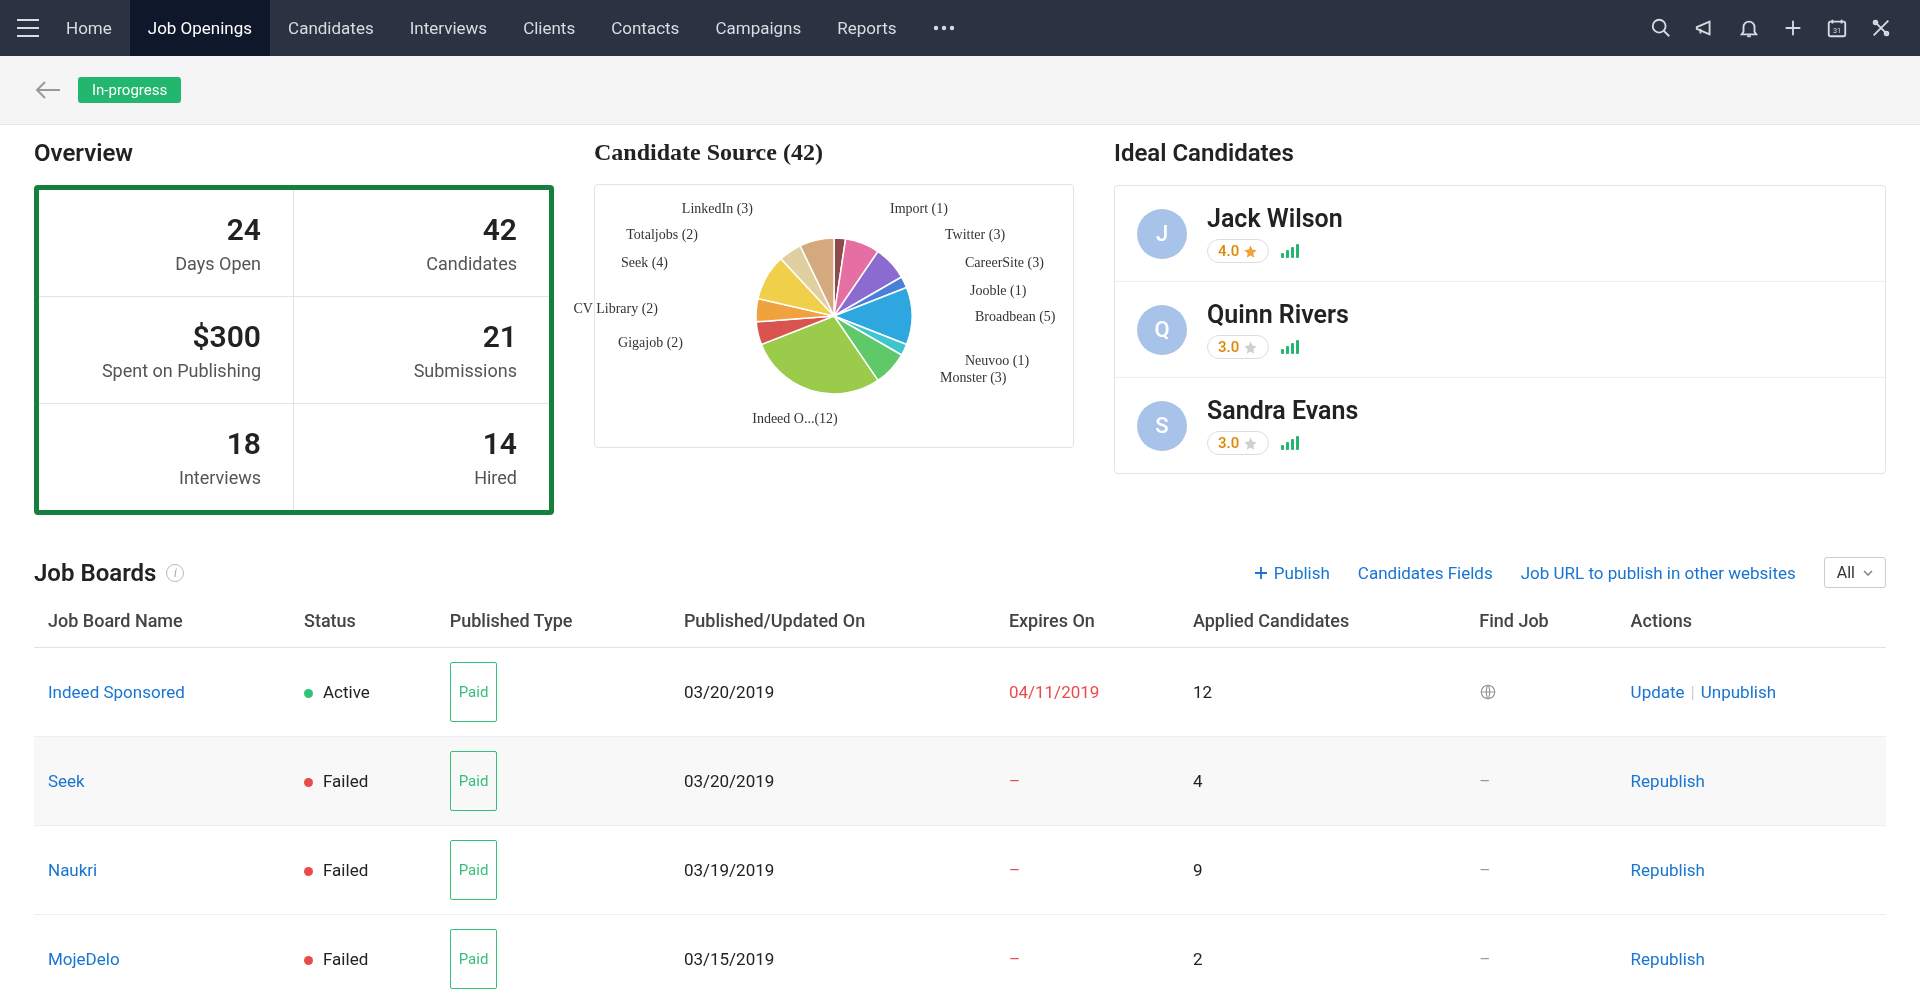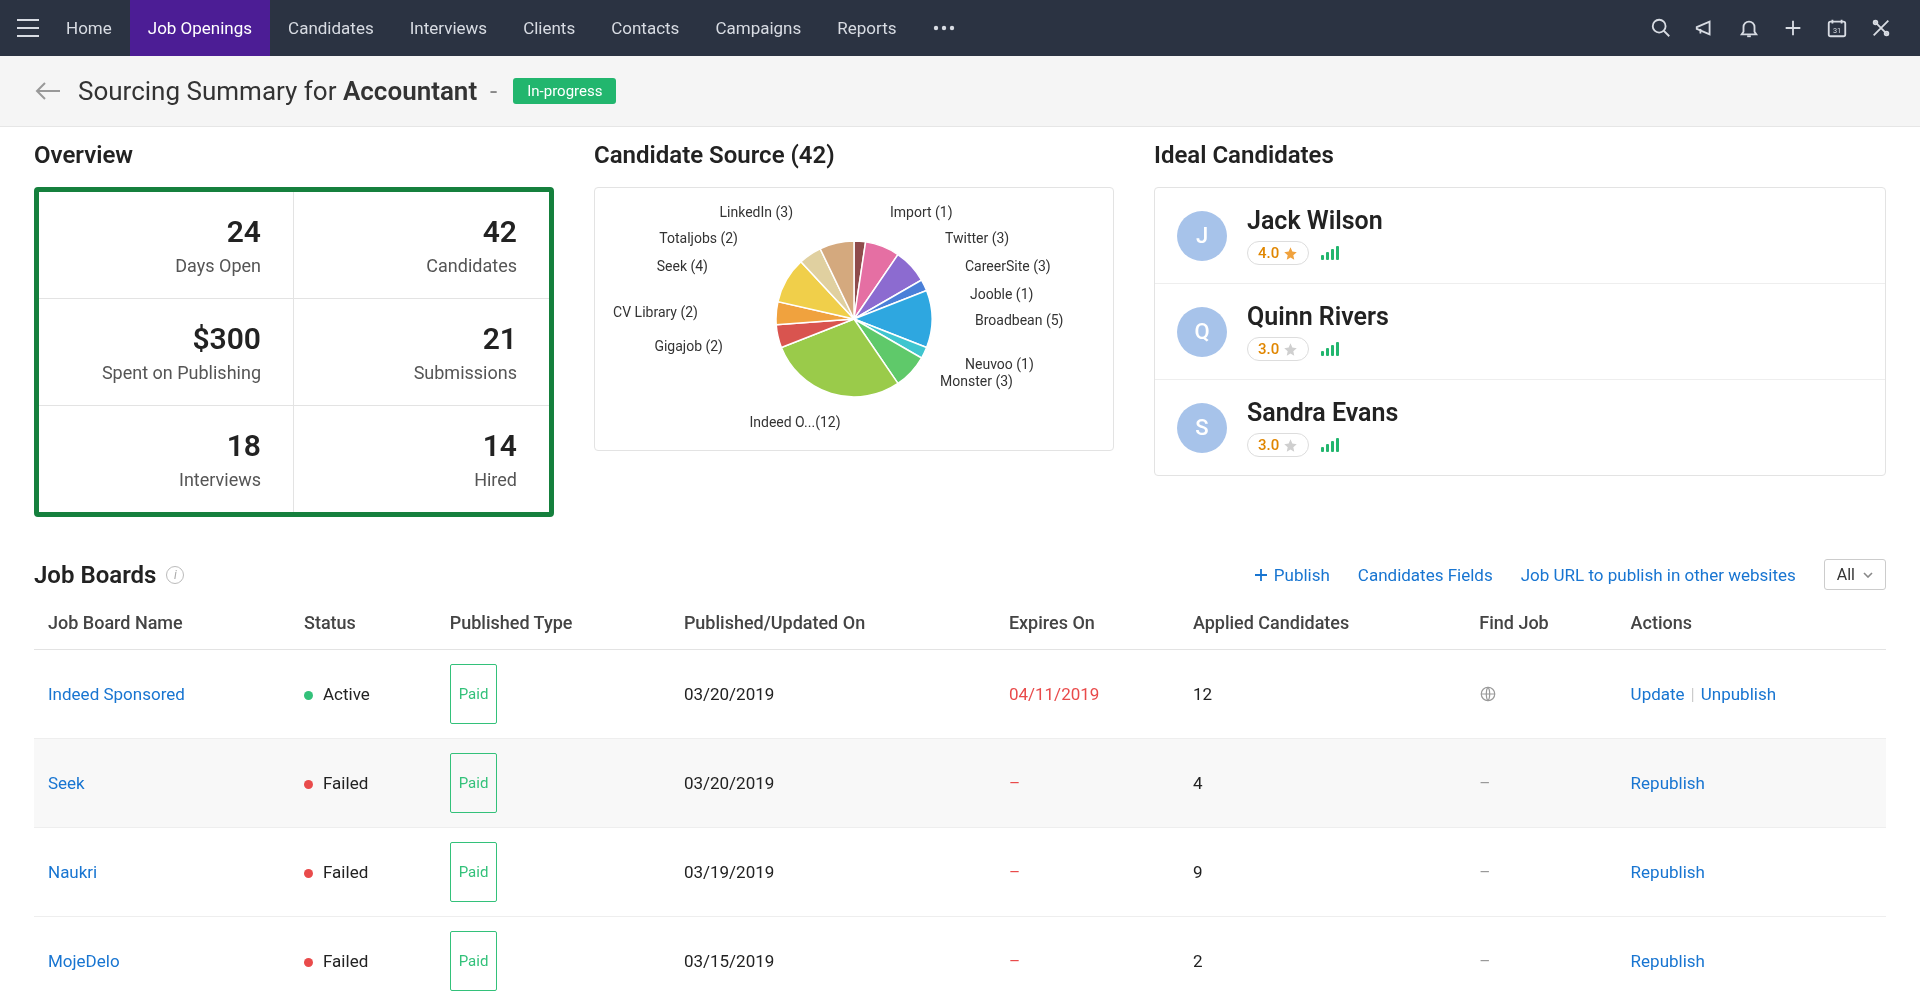--- a/index.html
+++ b/index.html
@@ -1,40 +1,40 @@
 <!DOCTYPE html>
 <html><head>
 <meta charset="utf-8">
 <style>
 * { margin: 0; padding: 0; box-sizing: border-box; }
 body { font-family: -apple-system, BlinkMacSystemFont, "Segoe UI", Roboto, Helvetica, Arial, sans-serif; background: #fff; color: #222; }
 .topnav { background: #2b3342; height: 56px; display: flex; align-items: center; padding: 0 8px; color: #d8dce3; }
 .hamburger { width: 40px; height: 40px; display: flex; align-items: center; justify-content: center; cursor: pointer; }
 .nav-items { display: flex; height: 100%; }
 .nav-item { display: flex; align-items: center; padding: 0 18px; color: #d8dce3; font-size: 17px; cursor: pointer; }
-.nav-item.active { background: #4c1d95; color: #fff; }
+.nav-item.active { background: #0f172a; color: #fff; }
 .nav-spacer { flex: 1; }
 .nav-icons { display: flex; gap: 18px; align-items: center; padding-right: 18px; }
 .nav-icon { width: 26px; height: 26px; display: flex; align-items: center; justify-content: center; cursor: pointer; color: #d8dce3; }
 .subheader { background: #f5f5f5; border-bottom: 1px solid #e6e6e6; padding: 20px 34px; display: flex; align-items: center; gap: 16px; }
 .back-arrow { width: 28px; height: 28px; cursor: pointer; color: #888; display:flex;align-items:center;justify-content:center;}
 .page-title { font-size: 26px; font-weight: 400; color: #333; }
 .page-title b { font-weight: 600; }
 .status-pill { background: #22b66e; color: #fff; font-size: 15px; padding: 4px 14px; border-radius: 3px; }
 .content { padding: 14px 34px 40px; }
 .top-row { display: flex; gap: 40px; align-items: flex-start; }
 .section-heading { font-size: 24px; font-weight: 600; margin-bottom: 18px; color:#222; }
 .overview-col { width: 520px; }
 .overview-grid { border: 5px solid #15803d; border-radius: 4px; display: grid; grid-template-columns: 1fr 1fr; text-align: right; }
 .overview-cell { padding: 22px 32px; border-right: 1px solid #e3e3e3; border-bottom: 1px solid #e3e3e3; }
 .overview-cell:nth-child(2n) { border-right: none; }
 .overview-cell:nth-child(5), .overview-cell:nth-child(6) { border-bottom: none; }
 .overview-value { font-size: 30px; font-weight: 600; color: #222; }
 .overview-label { font-size: 18px; color: #555; margin-top: 6px; }
-.source-col { width: 520px; }
+.source-col { width: 480px; font-family: Liberation Serif, serif; }
 .source-card { border: 1px solid #e3e3e3; border-radius: 4px; height: 264px; position: relative; }
 .pie-wrap { position: absolute; left: 50%; top: 50%; transform: translate(-50%, -50%); }
 .pie-label { position: absolute; font-size: 14px; color: #333; white-space: nowrap; }
 .ideal-col { flex: 1; min-width: 300px; }
 .ideal-card { border: 1px solid #e3e3e3; border-radius: 4px; }
 .ideal-row { display: flex; align-items: center; gap: 20px; padding: 18px 22px; border-bottom: 1px solid #eee; }
 .ideal-row:last-child { border-bottom: none; }
 .avatar { width: 50px; height: 50px; border-radius: 50%; display: flex; align-items: center; justify-content: center; color: #fff; font-size: 22px; font-weight: 500; }
 .ideal-name { font-size: 25px; font-weight: 600; color: #222; margin-bottom: 6px; }
 .rating-pill { border: 1px solid #ddd; border-radius: 14px; padding: 2px 10px; display: inline-flex; align-items: center; gap: 4px; font-size: 15px; }
@@ -132,24 +132,20 @@
       </div>
   </div>
 </div>
 
 <div class="subheader">
   <div class="back-arrow">
     <svg width="26" height="20" viewBox="0 0 26 20" stroke="#999" stroke-width="2" fill="none">
         <path d="M25 10H2M10 2L2 10l8 8"></path>
       </svg>
   </div>
-  <div class="page-title">
-    <span>Sourcing Summary for </span><b>Accountant</b>
-    <span style="color:#888"> &nbsp;-</span>
-  </div>
   <span class="status-pill">In-progress</span>
 </div>
 
 <div class="content">
   <div class="top-row">
 
     <div class="overview-col">
       <div class="section-heading">Overview</div>
       <div class="overview-grid" id="overview-grid">
           <div class="overview-cell">

